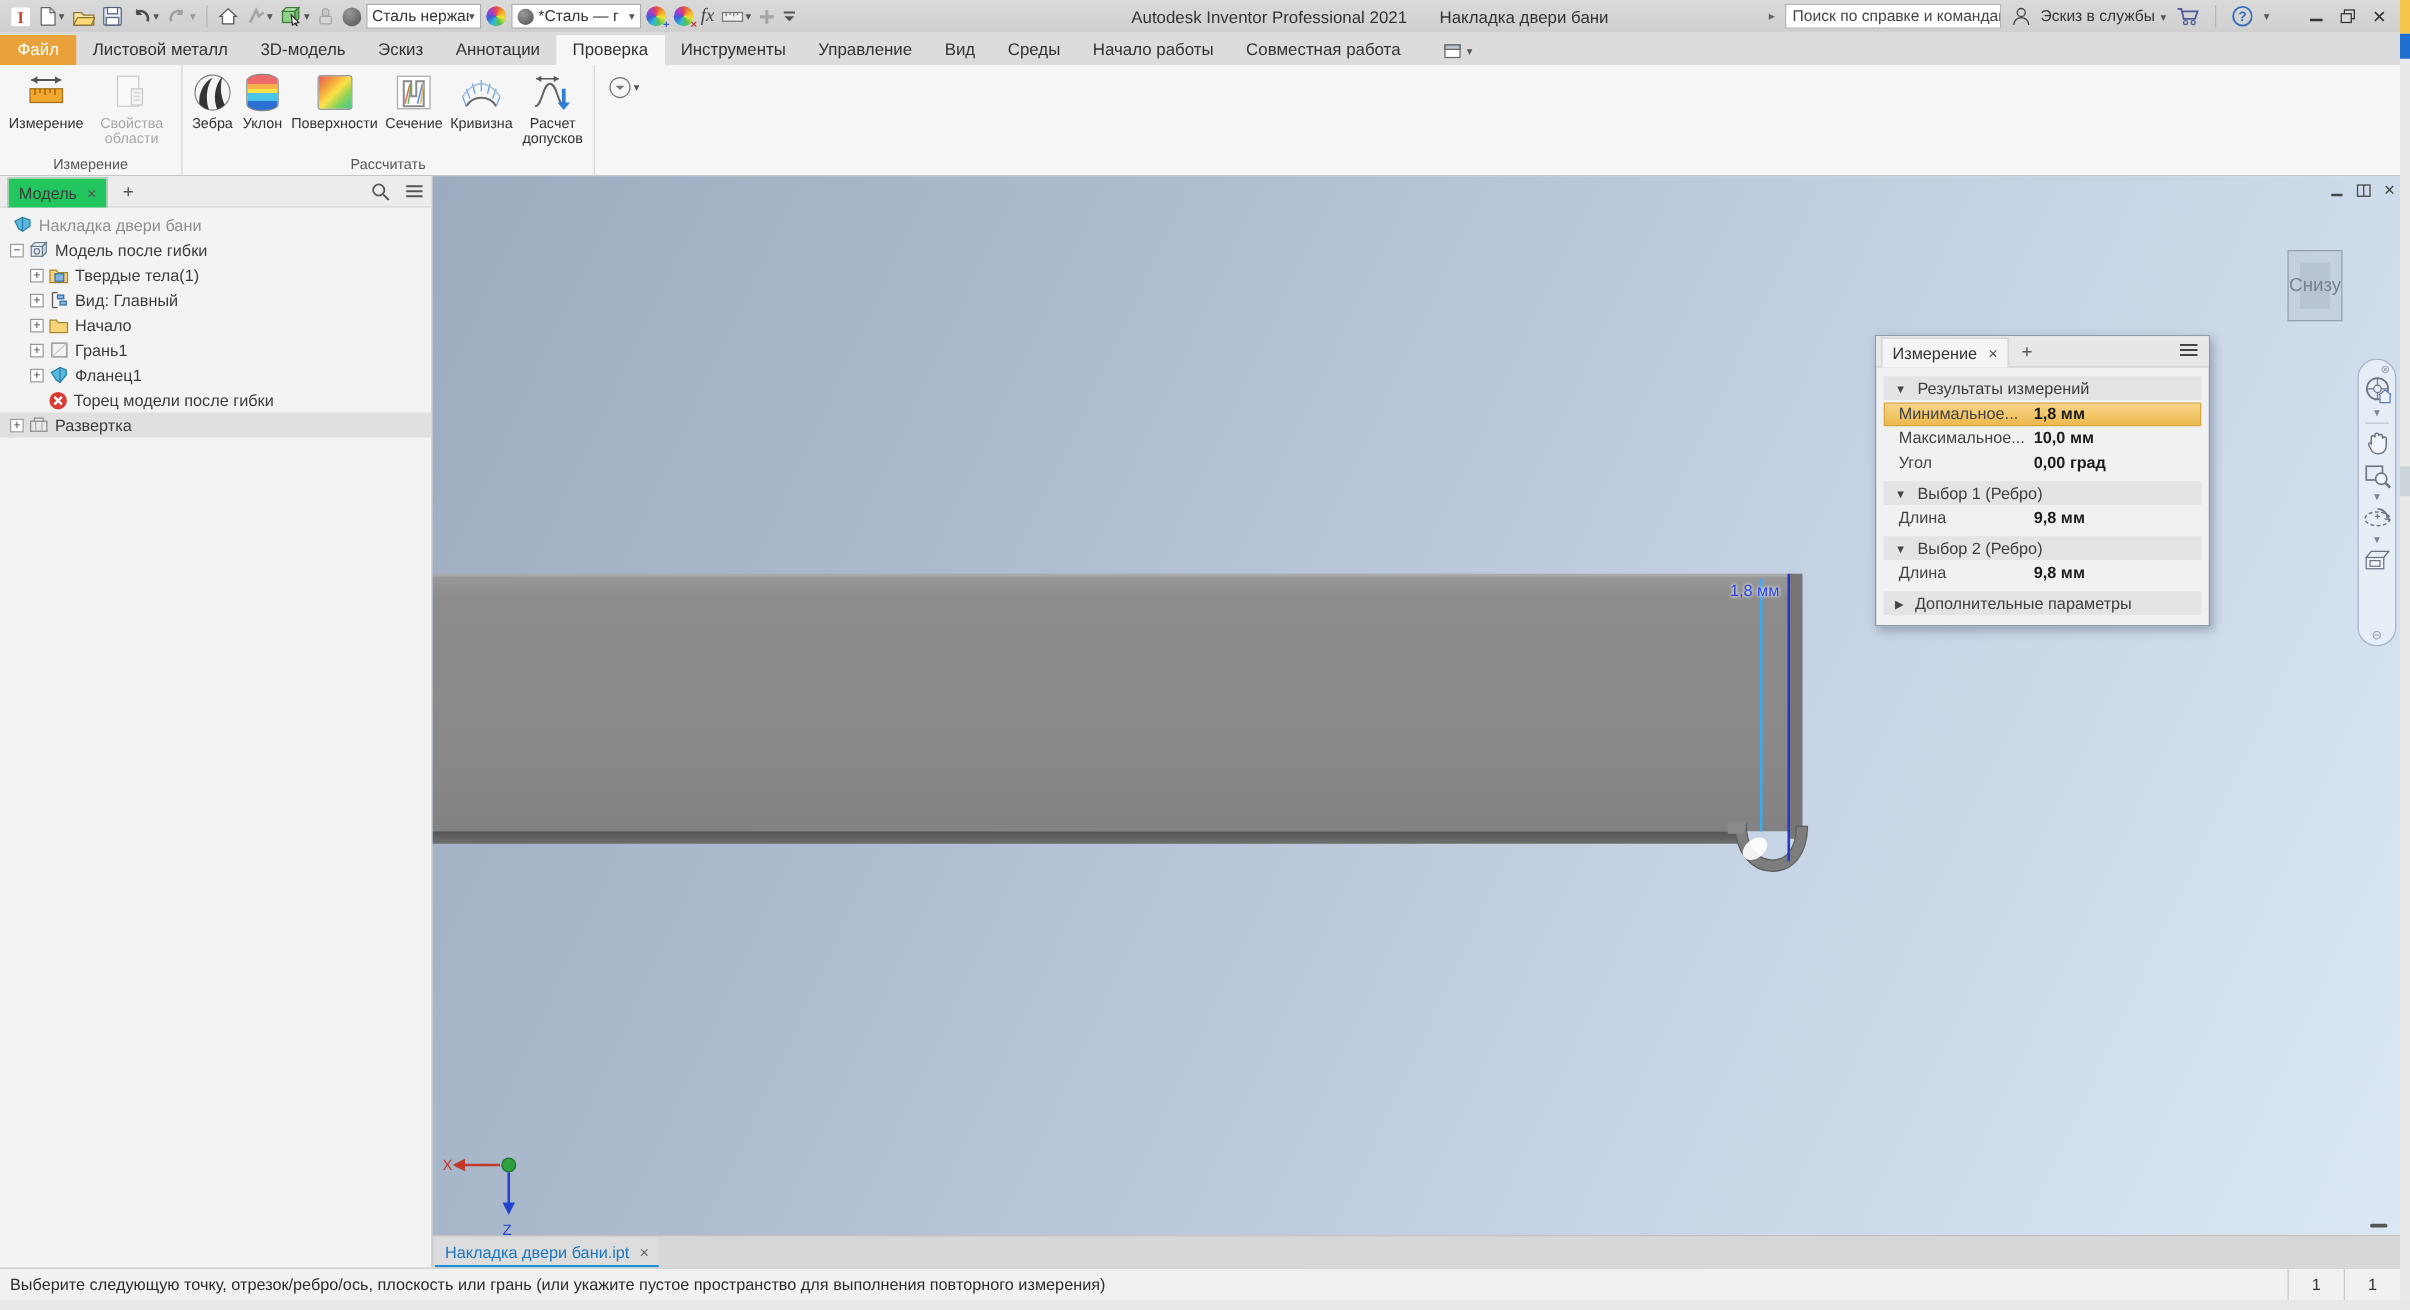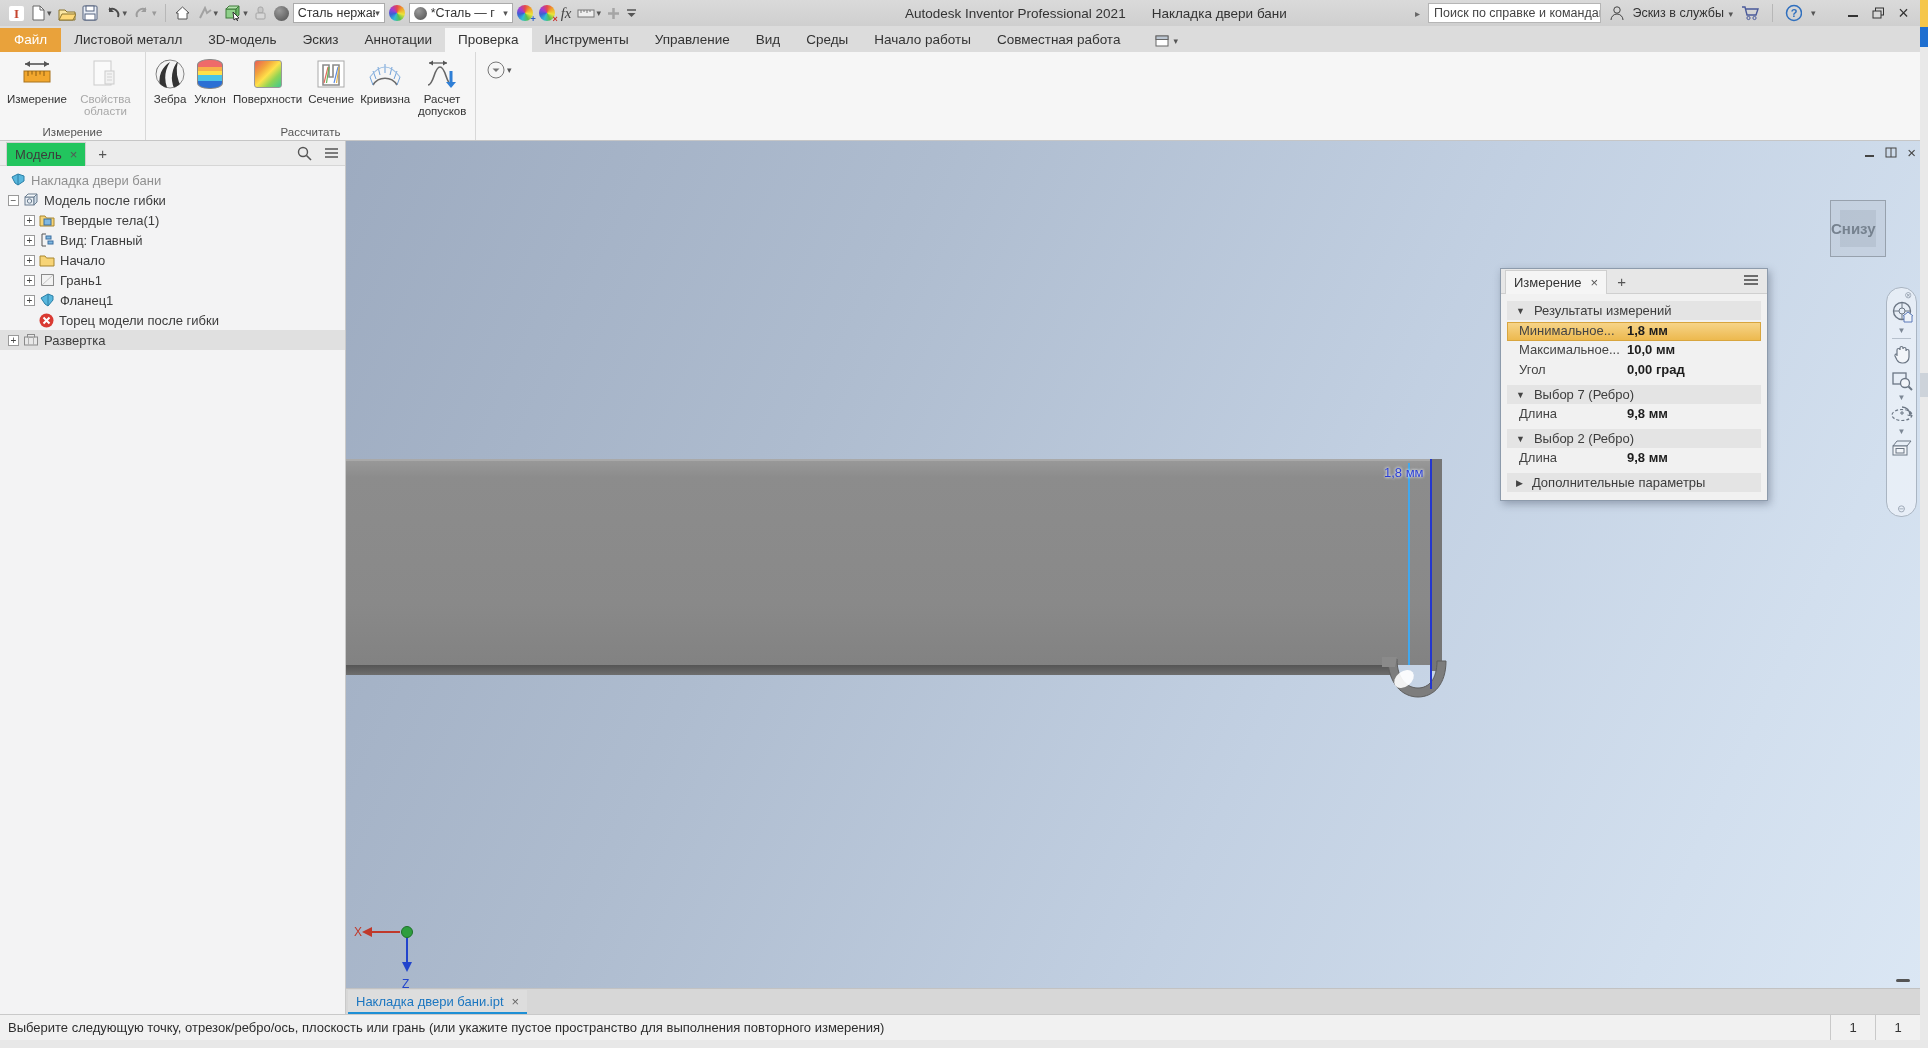--- a/index.html
+++ b/index.html
@@ -77,22 +77,22 @@
   .vwinbtns { position:absolute; right:4px; top:6px; display:flex; gap:10px; align-items:center; color:#444; }
   .slab { position:absolute; left:0; top:318px; width:1092px; height:206px;
     background:linear-gradient(180deg,#989898 0,#8c8c8c 8%,#898989 70%,#828282 100%); border-top:2px solid #a9a9a9; }
   .slab-bottom { position:absolute; left:0; top:524px; width:1046px; height:10px;
     background:linear-gradient(180deg,#555,#6e6e6e); }
   .slab-redge { position:absolute; left:1086px; top:318px; width:10px; height:212px; background:#767676; }
   .dimline-cyan { position:absolute; left:1062px; top:322px; width:2px; height:202px; background:#41a8ee; }
   .dimline-blue { position:absolute; left:1084px; top:318px; width:2px; height:230px; background:#2336cf; }
   .dimlabel { position:absolute; left:1038px; top:324px; font-size:13px; color:#2b3fd6;
     text-shadow:0 0 3px #e8eef7,0 0 3px #e8eef7; }
-  .viewcube { position:absolute; left:1484px; top:59px; width:56px; height:57px; border:1px solid #97a1ad;
-    background:rgba(176,186,198,.30); display:flex; align-items:center; justify-content:flex-start;font-weight:bold; }
+  .viewcube { position:absolute; left:1484px; top:59px; width:44px; height:57px; border:1px solid #97a1ad;
+    background:rgba(176,186,198,.30); display:flex; align-items:center; justify-content:flex-end; }
   .viewcube .inner { position:absolute; left:9px; top:9px; right:9px; bottom:9px; background:rgba(160,172,186,.35); }
   .viewcube .vlabel { position:relative; font-size:15px; color:#76markdown8290; color:#76828f; }
   .navbar { position:absolute; left:1540px; top:146px; width:31px; height:230px; border:1px solid #aab5c2;
     border-radius:15px; background:rgba(248,250,253,.55); display:flex; flex-direction:column; align-items:center; padding:3px 0; }
   .navbar .smalldd { font-size:8px; color:#7c8794; line-height:8px; }
   .navbar .divider { width:19px; height:1px; background:#b6c0cc; margin:3px 0; }
   .nico { display:flex; align-items:center; justify-content:center; margin:2px 0; }
   .nclose { align-self:flex-end; margin-right:4px; font-size:9px; color:#97a2b0; line-height:8px; }
   .nmin { margin-top:auto; font-size:10px; color:#97a2b0; line-height:9px; }
   .triad { position:absolute; left:8px; top:765px; }
@@ -674,21 +674,21 @@
       <div class="mrow">
         <span class="mlabel">Максимальное...</span>
         <span class="mvalue">10,0 мм</span>
       </div>
       <div class="mrow">
         <span class="mlabel">Угол</span>
         <span class="mvalue">0,00 град</span>
       </div>
       <div class="msection">
         <span class="arr">▼</span>
-        <span>Выбор 7 (Ребро)</span>
+        <span>Выбор 1 (Ребро)</span>
       </div>
       <div class="mrow">
         <span class="mlabel">Длина</span>
         <span class="mvalue">9,8 мм</span>
       </div>
       <div class="msection">
         <span class="arr">▼</span>
         <span>Выбор 2 (Ребро)</span>
       </div>
       <div class="mrow">

